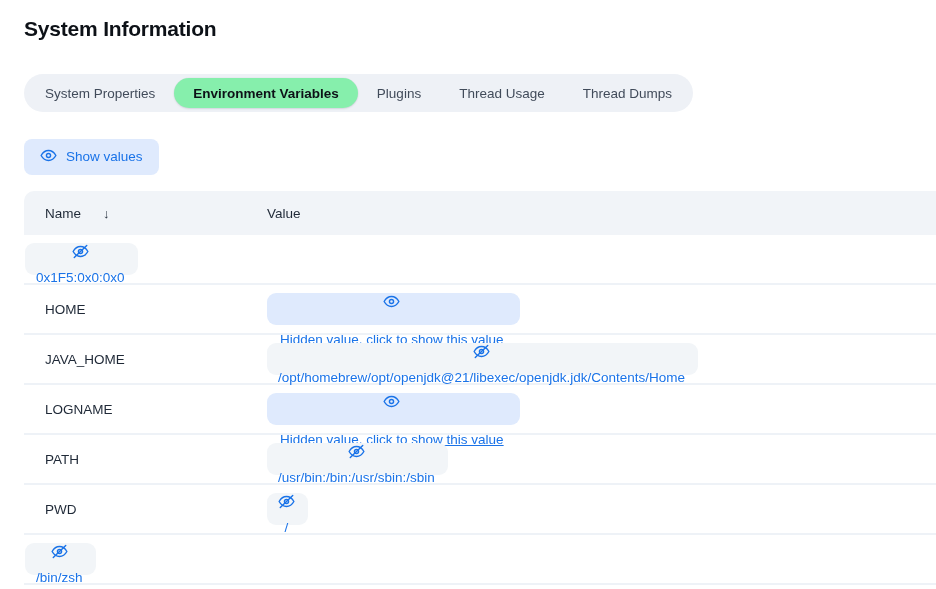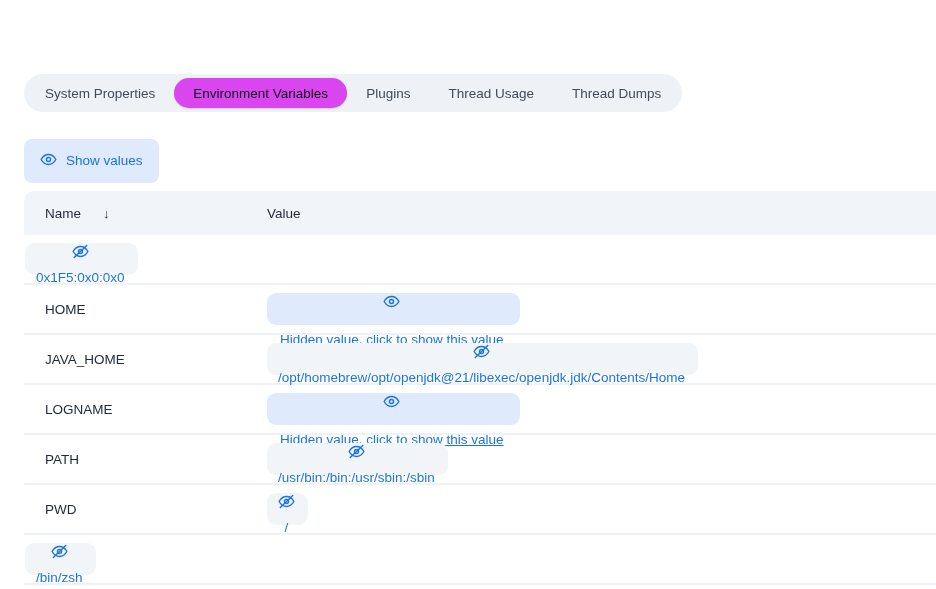--- a/index.html
+++ b/index.html
@@ -55,32 +55,32 @@
     align-items: center;
     justify-content: flex-start;
     padding: 0 19px;
     font-size: 13.5px;
     color: #414b5a;
     white-space: nowrap;
     cursor: pointer;
     user-select: none;
   }
   .tab.active {
-    background: #d946ef;
+    background: #86efac;
     color: #0d1117;
-    font-weight: normal;
+    font-weight: bold;
     box-shadow: 0 1px 2px rgba(16,24,40,0.10), 0 0 0 0.5px rgba(16,24,40,0.04);
   }
 
   
   .showvalues-btn {
     position: absolute;
     left: 24px;
     top: 139px;
-    height: 44px;
+    height: 36px;
     background: #dfeafd;
     border: none;
     border-radius: 8px;
     display: flex;
     align-items: center;
     gap: 9px;
     padding: 0 16px;
     font-size: 13.5px;
     color: #1a73e8;
     cursor: pointer;
@@ -158,20 +158,21 @@
   .chip.hidden-val { background: #dfeafd; padding: 0 16px 0 13px; gap: 20px; text-decoration: underline; }
   .chip .chip-text { line-height: 1; }
 
   .eye-ico { flex: 0 0 auto; display: block; }
 </style>
 </head>
 <body>
 
 <div class="page">
 
+  <div class="page-title">System Information</div>
 
   <div class="tabbar" id="tabbar">
       <div class="tab">
         <span>System Properties</span>
       </div>
       <div class="tab active">
         <span>Environment Variables</span>
       </div>
       <div class="tab">
         <span>Plugins</span>

